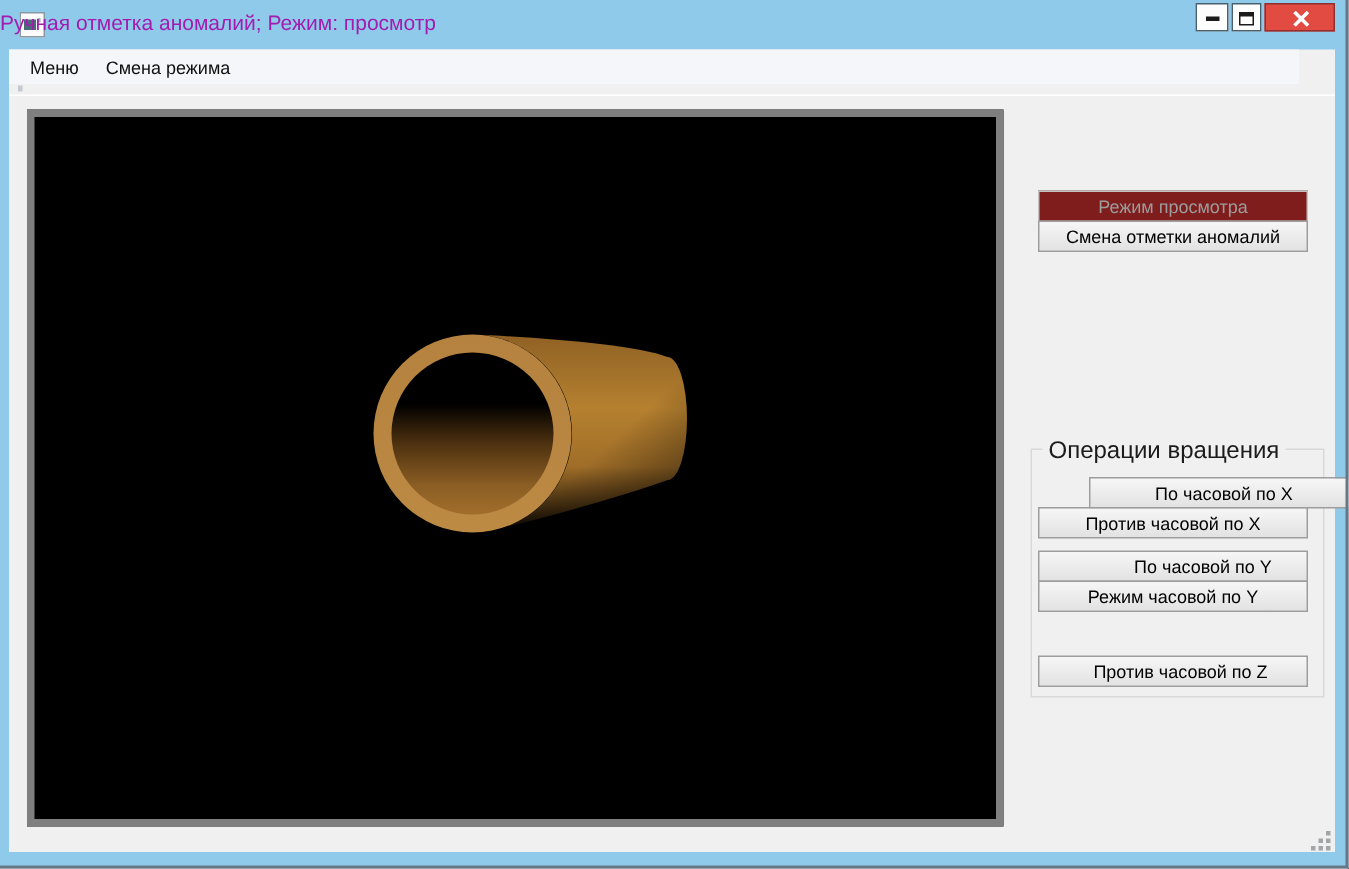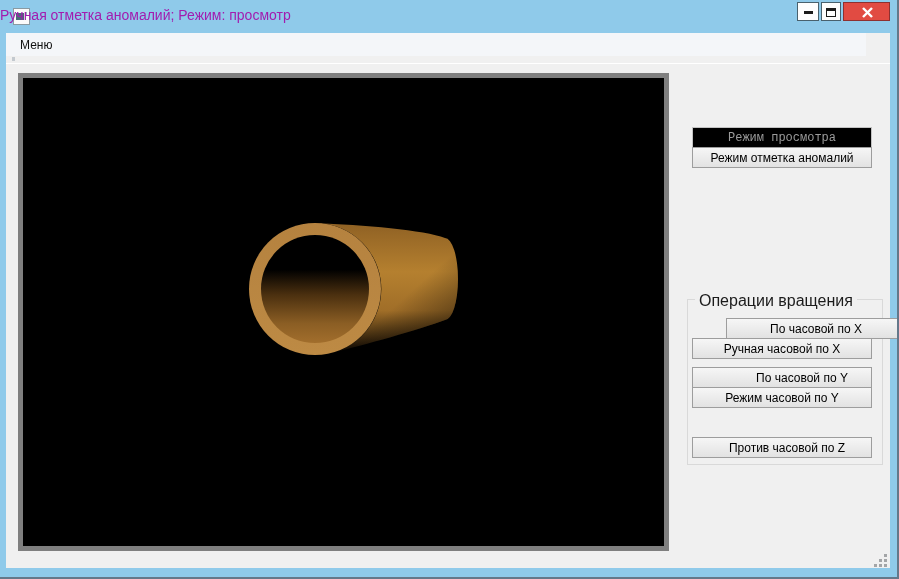--- a/index.html
+++ b/index.html
@@ -37,21 +37,21 @@
   .viewport{position:absolute;left:18px;top:73px;width:651px;height:478px;border:5px solid #7F7F7F;background:#000;box-sizing:border-box;}
   .viewport svg{position:absolute;left:0;top:0;}
 
   
   .btn{
     position:absolute;left:692px;width:180px;height:21px;box-sizing:border-box;
     border:1px solid #9d9d9d;background:linear-gradient(#F6F6F6,#E2E2E2);
     font-family:"Liberation Sans",sans-serif;font-size:12px;color:#000;
     text-align:center;padding:0;line-height:18px;
   }
-  .btn.disabled{border-color:#c2c2c2;background:#000000;color:#9c9c9c;font-family:Liberation Mono, monospace;}
+  .btn.disabled{border-color:#c2c2c2;background:#7f1d1d;color:#9c9c9c;}
   .btn.b-view{top:127px;}
   .btn.b-mark{top:147px;}
   .btn.b-x1{top:318px;margin-left:34px;} .btn.b-x2{top:338px;}
   .btn.b-y1{top:367px;padding-left:40px;} .btn.b-y2{top:387px;}
   .btn.b-z1{top:417px;} .btn.b-z2{top:437px;padding-left:10px;}
 
   .groupbox{position:absolute;left:687px;top:299px;width:196px;height:166px;border:1px solid #d9d9d9;box-sizing:border-box;}
   .group-label{position:absolute;left:7px;top:-8px;background:#F0F0F0;padding:0 4px;font-size:16px;color:#1b1b1b;white-space:nowrap;}
 
   .resize-grip{position:absolute;left:884px;top:564px;width:3px;height:3px;background:#A3A5A7;
@@ -79,20 +79,21 @@
         <line x1="1" y1="1" x2="10" y2="10" stroke="#ffffff" stroke-width="2.4"></line>
         <line x1="10" y1="1" x2="1" y2="10" stroke="#ffffff" stroke-width="2.4"></line>
       </svg>
     </button>
   </div>
 
   <div class="client"></div>
 
   <div class="menustrip">
     <div class="menu-item">Меню</div>
+    <div class="menu-item">Смена режима</div>
   </div>
   <div class="toolstrip">
     <div class="tool-grip"></div>
   </div>
 
   <div class="viewport">
     <svg width="641" height="468" viewBox="0 0 641 468">
       <defs>
         <linearGradient id="bodyG" x1="0" y1="0" x2="0" y2="1">
           <stop offset="0" stop-color="#8f6124"></stop>
@@ -118,27 +119,27 @@
         </linearGradient>
       </defs>
       <path d="M292,145 C340,147 402,152 422,160 A13,41 0 0 1 422,242 C398,251 338,268 312,274 A66,66 0 0 0 292,145 Z" fill="url(#bodyG)"></path>
       <path d="M292,145 C340,147 402,152 422,160 A13,41 0 0 1 422,242 C398,251 338,268 312,274 A66,66 0 0 0 292,145 Z" fill="url(#fadeG)"></path>
       <circle cx="292" cy="211" r="66" fill="url(#rimG)"></circle>
       <circle cx="292" cy="211" r="54" fill="url(#holeG)"></circle>
     </svg>
   </div>
 
   <button class="btn disabled b-view" disabled="">Режим просмотра</button>
-  <button class="btn b-mark">Режим отметка аномалий</button>
+  <button class="btn b-mark">Смена отметки аномалий</button>
 
   <div class="groupbox">
     <span class="group-label">Операции вращения</span>
   </div>
   <button class="btn b-x1">По часовой по X</button>
-  <button class="btn b-x2">Ручная часовой по X</button>
+  <button class="btn b-x2">Против часовой по X</button>
   <button class="btn b-y1">По часовой по Y</button>
   <button class="btn b-y2">Режим часовой по Y</button>
   <button class="btn b-z2">Против часовой по Z</button>
 
   <div class="resize-grip"></div>
 
   <div class="edge-bottom"></div>
   <div class="edge-right"></div>
 
 </div>

